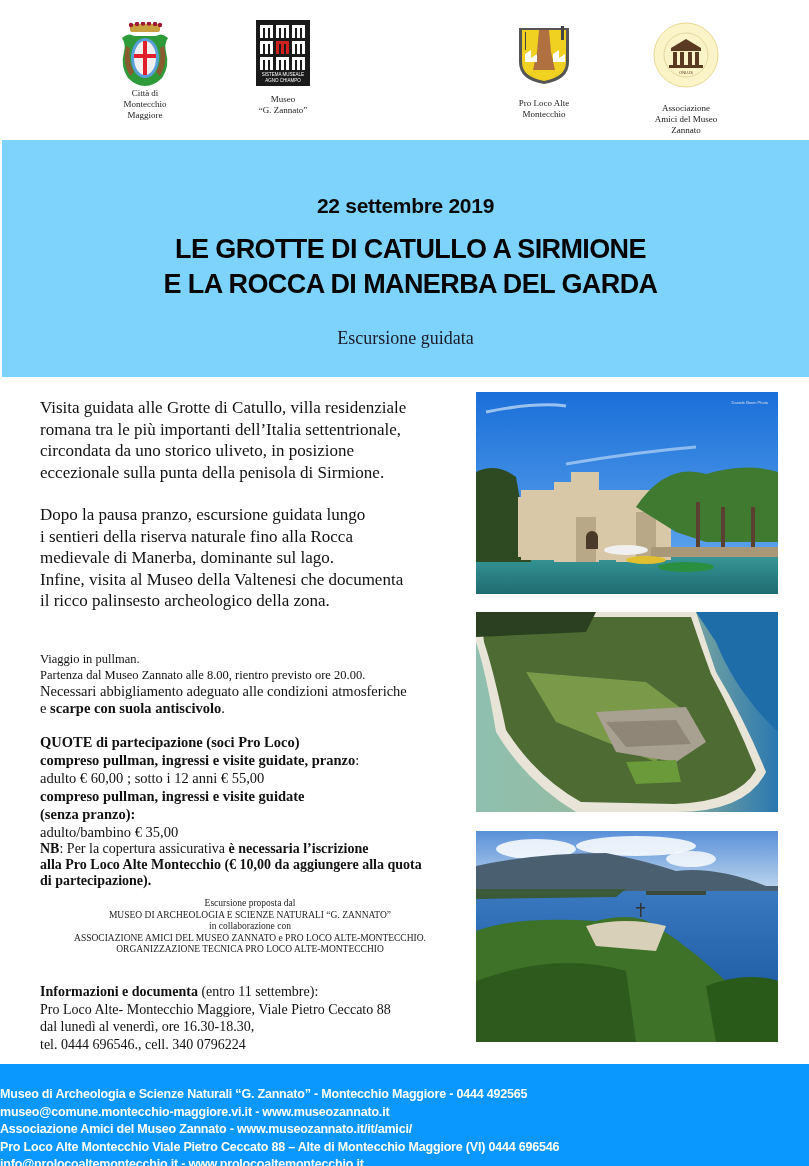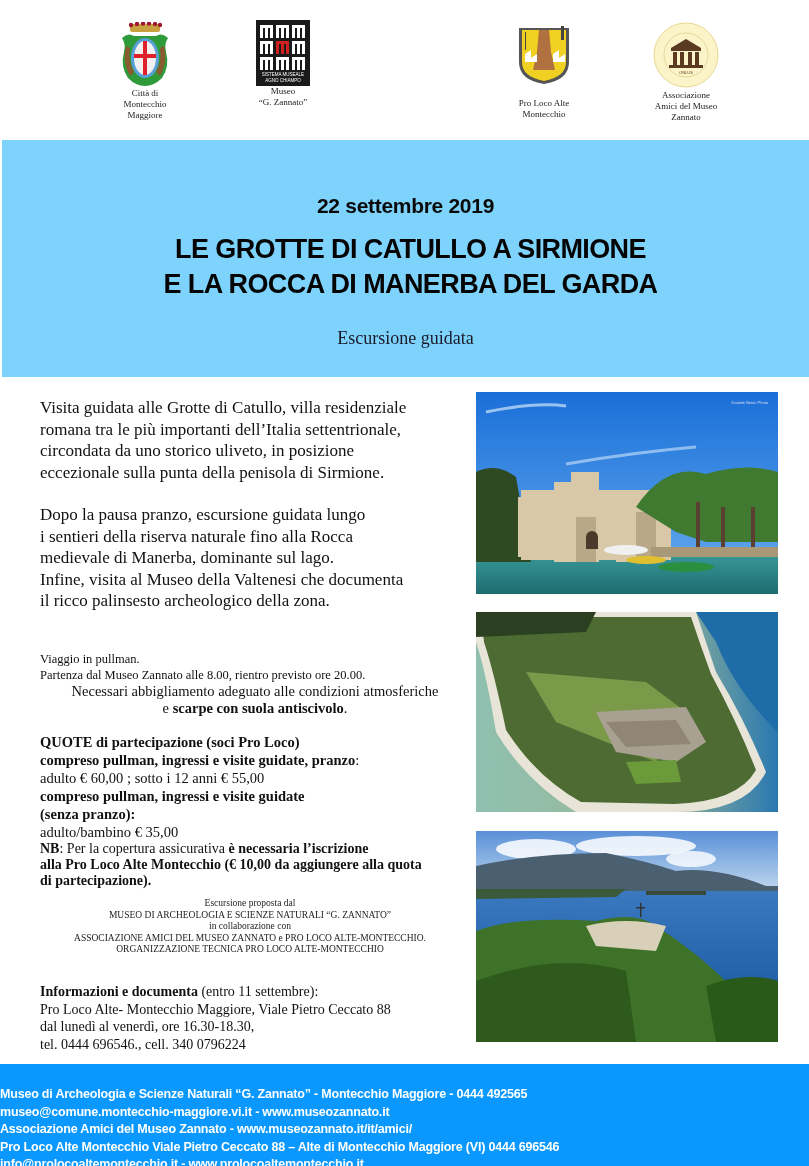--- a/index.html
+++ b/index.html
@@ -20,21 +20,21 @@
   .banner .date { position: absolute; left: 0; right: 0; top: 54px; font-family: "Liberation Sans", sans-serif; font-weight: bold; font-size: 21px; color: #0a0a0a; letter-spacing: -0.3px; }
   .banner .title { position: absolute; left: 0; right: 0; top: 92px; font-family: "Liberation Sans", sans-serif; font-weight: bold; font-size: 27px; line-height: 35px; color: #050505; letter-spacing: -0.6px; padding-left: 10px; }
   .banner .subtitle { position: absolute; left: 0; right: 0; top: 188px; font-family: "Liberation Serif", serif; font-size: 18px; color: #1a1a2a; }
 
   
   .col { position: absolute; left: 40px; width: 430px; }
   .p-main { font-size: 17px; line-height: 21.5px; color: #111; }
   #para1 { top: 397px; }
   #para2 { top: 504px; }
   .p-small { font-size: 12.5px; line-height: 16px; }
-  .p-mid { font-size: 14.5px; line-height: 17px; text-align: center; }
+  .p-mid { font-size: 14.5px; line-height: 17px; }
   #travel { top: 635px; margin-top: 16px; }
   #quote { top: 733px; }
   #quote .big { font-size: 14.5px; line-height: 18px; }
   #quote .nb { font-size: 14px; line-height: 16px; }
   b { font-weight: bold; }
   #proposal { left: 30px; width: 440px; top: 898px; text-align: center; font-size: 9.5px; line-height: 11.5px; color: #222; }
   #info { top: 983px; font-size: 14px; line-height: 17.5px; }
 
   
   .photo { position: absolute; left: 476px; width: 302px; overflow: hidden; }
@@ -106,21 +106,21 @@
       <rect x="7" y="40" width="2" height="10"></rect>
         <rect x="12" y="40" width="2" height="10"></rect>
       <rect x="23" y="40" width="2" height="10"></rect>
         <rect x="28" y="40" width="2" height="10"></rect>
       <rect x="39" y="40" width="2" height="10"></rect>
         <rect x="44" y="40" width="2" height="10"></rect>
     </g>
     <text x="27" y="56" font-size="4.5" fill="#ffffff" text-anchor="middle" font-family="Liberation Sans, sans-serif">SISTEMA MUSEALE</text>
     <text x="27" y="62" font-size="4.5" fill="#ffffff" text-anchor="middle" font-family="Liberation Sans, sans-serif">AGNO CHIAMPO</text>
   </svg>
-  <span class="cap" style="margin-top:0">Museo</span>
+  <span class="cap" style="margin-top:8px">Museo</span>
   <span class="cap">“G. Zannato”</span>
 </div>
 
 <div class="logo" id="logo-proloco">
   <svg width="58" height="64" viewBox="0 0 58 64">
     <path d="M4 6 L54 6 L54 40 Q54 58 29 62 Q4 58 4 40Z" fill="#555"></path>
     <path d="M7 8 L51 8 L51 40 Q51 55 29 59 Q7 55 7 40Z" fill="#f0d020"></path>
     <path d="M24 8 L34 8 L36 30 L40 48 L18 48 L22 30Z" fill="#b07040"></path>
     <path d="M10 32 L16 28 L16 36 L22 32 L22 40 L10 40Z" fill="#ffffff"></path>
     <path d="M38 32 L44 28 L44 36 L50 32 L50 40 L38 40Z" fill="#ffffff"></path>
@@ -138,21 +138,21 @@
     <circle cx="33" cy="33" r="22" fill="none" stroke="#c9b870" stroke-width="0.5"></circle>
     <path d="M18 26 L33 17 L48 26Z" fill="#5a3a20"></path>
     <rect x="18" y="26" width="30" height="3" fill="#5a3a20"></rect>
     <rect x="20" y="30" width="4" height="13" fill="#5a3a20"></rect>
     <rect x="27" y="30" width="4" height="13" fill="#5a3a20"></rect>
     <rect x="35" y="30" width="4" height="13" fill="#5a3a20"></rect>
     <rect x="42" y="30" width="4" height="13" fill="#5a3a20"></rect>
     <rect x="16" y="43" width="34" height="3" fill="#5a3a20"></rect>
     <text x="33" y="52" font-size="4" fill="#5a3a20" text-anchor="middle" font-family="Liberation Sans, sans-serif">ONLUS</text>
   </svg>
-  <span class="cap" style="margin-top:2px">Associazione</span>
+  <span class="cap" style="margin-top:15px">Associazione</span>
   <span class="cap">Amici  del Museo</span>
   <span class="cap">Zannato</span>
 </div>
 
 <div class="banner">
   <div class="date">22 settembre 2019</div>
   <div class="title">
     <div>LE GROTTE DI CATULLO A SIRMIONE</div>
     <div>E LA ROCCA DI MANERBA DEL GARDA</div>
   </div>

